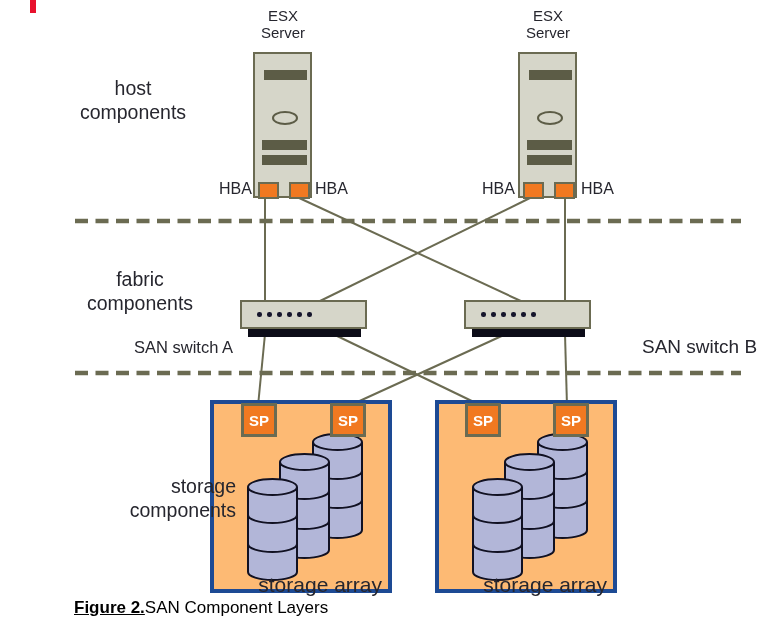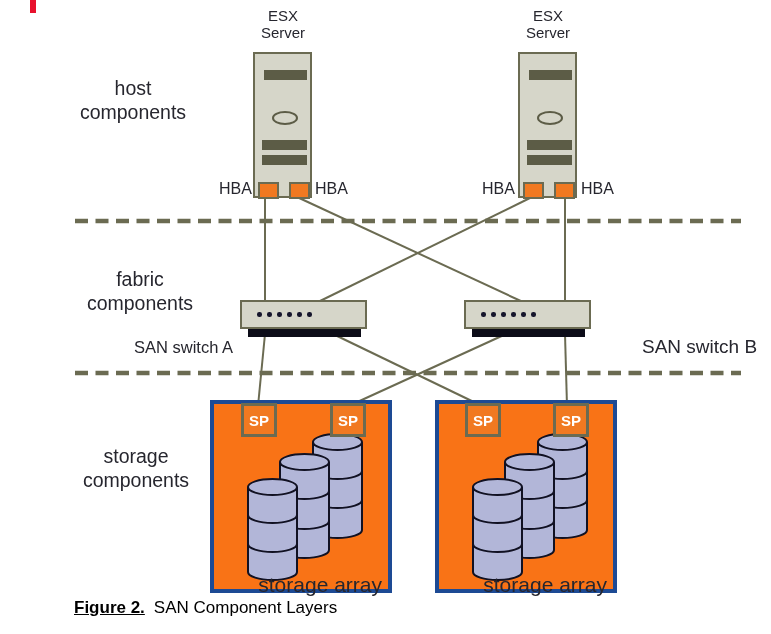--- a/index.html
+++ b/index.html
@@ -30,34 +30,34 @@
     position:absolute;z-index:2;width:127px;height:29px;
     background:#d6d6c9;border:2px solid #6b6b52;box-sizing:border-box;
   }
   .switch-bar{position:absolute;left:6px;top:27px;width:113px;height:8px;background:#0c0c18;}
   .dots{position:absolute;left:15px;top:10px;display:flex;gap:5.5px;}
   .dot{width:4.5px;height:4.5px;border-radius:50%;background:#16162c;}
 
   
   .array{
     position:absolute;z-index:2;width:182px;height:193px;
-    background:#f97316;border:4px solid #1d4a94;box-sizing:border-box;
+    background:#fdba74;border:4px solid #1d4a94;box-sizing:border-box;
   }
   .sp{
     position:absolute;z-index:4;width:36px;height:34px;background:#f17921;
     border:3px solid #6b6b52;box-sizing:border-box;
     display:flex;align-items:center;justify-content:center;
     color:#ffffff;font-weight:bold;font-size:15px;
   }
   .array-lbl{position:absolute;right:6px;top:169px;font-size:21px;color:#26262e;z-index:4;}
   .cyl-svg{position:absolute;left:0;top:0;z-index:3;}
 
   .caption{position:absolute;left:74px;top:598px;font-size:17px;color:#000;z-index:5;}
   .caption b{font-weight:bold;text-decoration:underline;}
-  .caption .cap-title{margin-left:9px;}
+  .caption .cap-title{}
 
   .red-mark{position:absolute;left:30px;top:0;width:6px;height:13px;background:#e8112d;z-index:6;}
 </style>
 </head>
 <body>
 
 <div class="canvas">
 
   <svg class="lines" width="771" height="634">
 
@@ -130,21 +130,21 @@
       <span class="dot"></span>
         <span class="dot"></span>
         <span class="dot"></span>
     </div>
     <div class="switch-bar"></div>
   </div>
 
   <div class="lbl small-lbl" style="left:134px;top:338px;font-size:16.5px;">SAN switch A</div>
   <div class="lbl small-lbl" style="left:622px;top:338px;font-size:19px;margin-left:20px;">SAN switch B</div>
 
-  <div class="lbl layer-lbl center" style="left:36px;top:444px;">storage
+  <div class="lbl layer-lbl center" style="left:36px;top:474px;text-align:right;">storage
 components</div>
 
   <div class="array" style="left:210px;top:400px;">
     <svg class="cyl-svg" width="174" height="185">
 
       <g>
         <path d="M99,38 L99,126 A24.5,8 0 0 0 148,126 L148,38" fill="#b2b6d8" stroke="#111122" stroke-width="2"></path>
         <ellipse cx="123.5" cy="38" rx="24.5" ry="8" fill="#b2b6d8" stroke="#111122" stroke-width="2"></ellipse>
         <path d="M99,67 A24.5,8 0 0 0 148,67" fill="none" stroke="#111122" stroke-width="2"></path>
         <path d="M99,96 A24.5,8 0 0 0 148,96" fill="none" stroke="#111122" stroke-width="2"></path>

